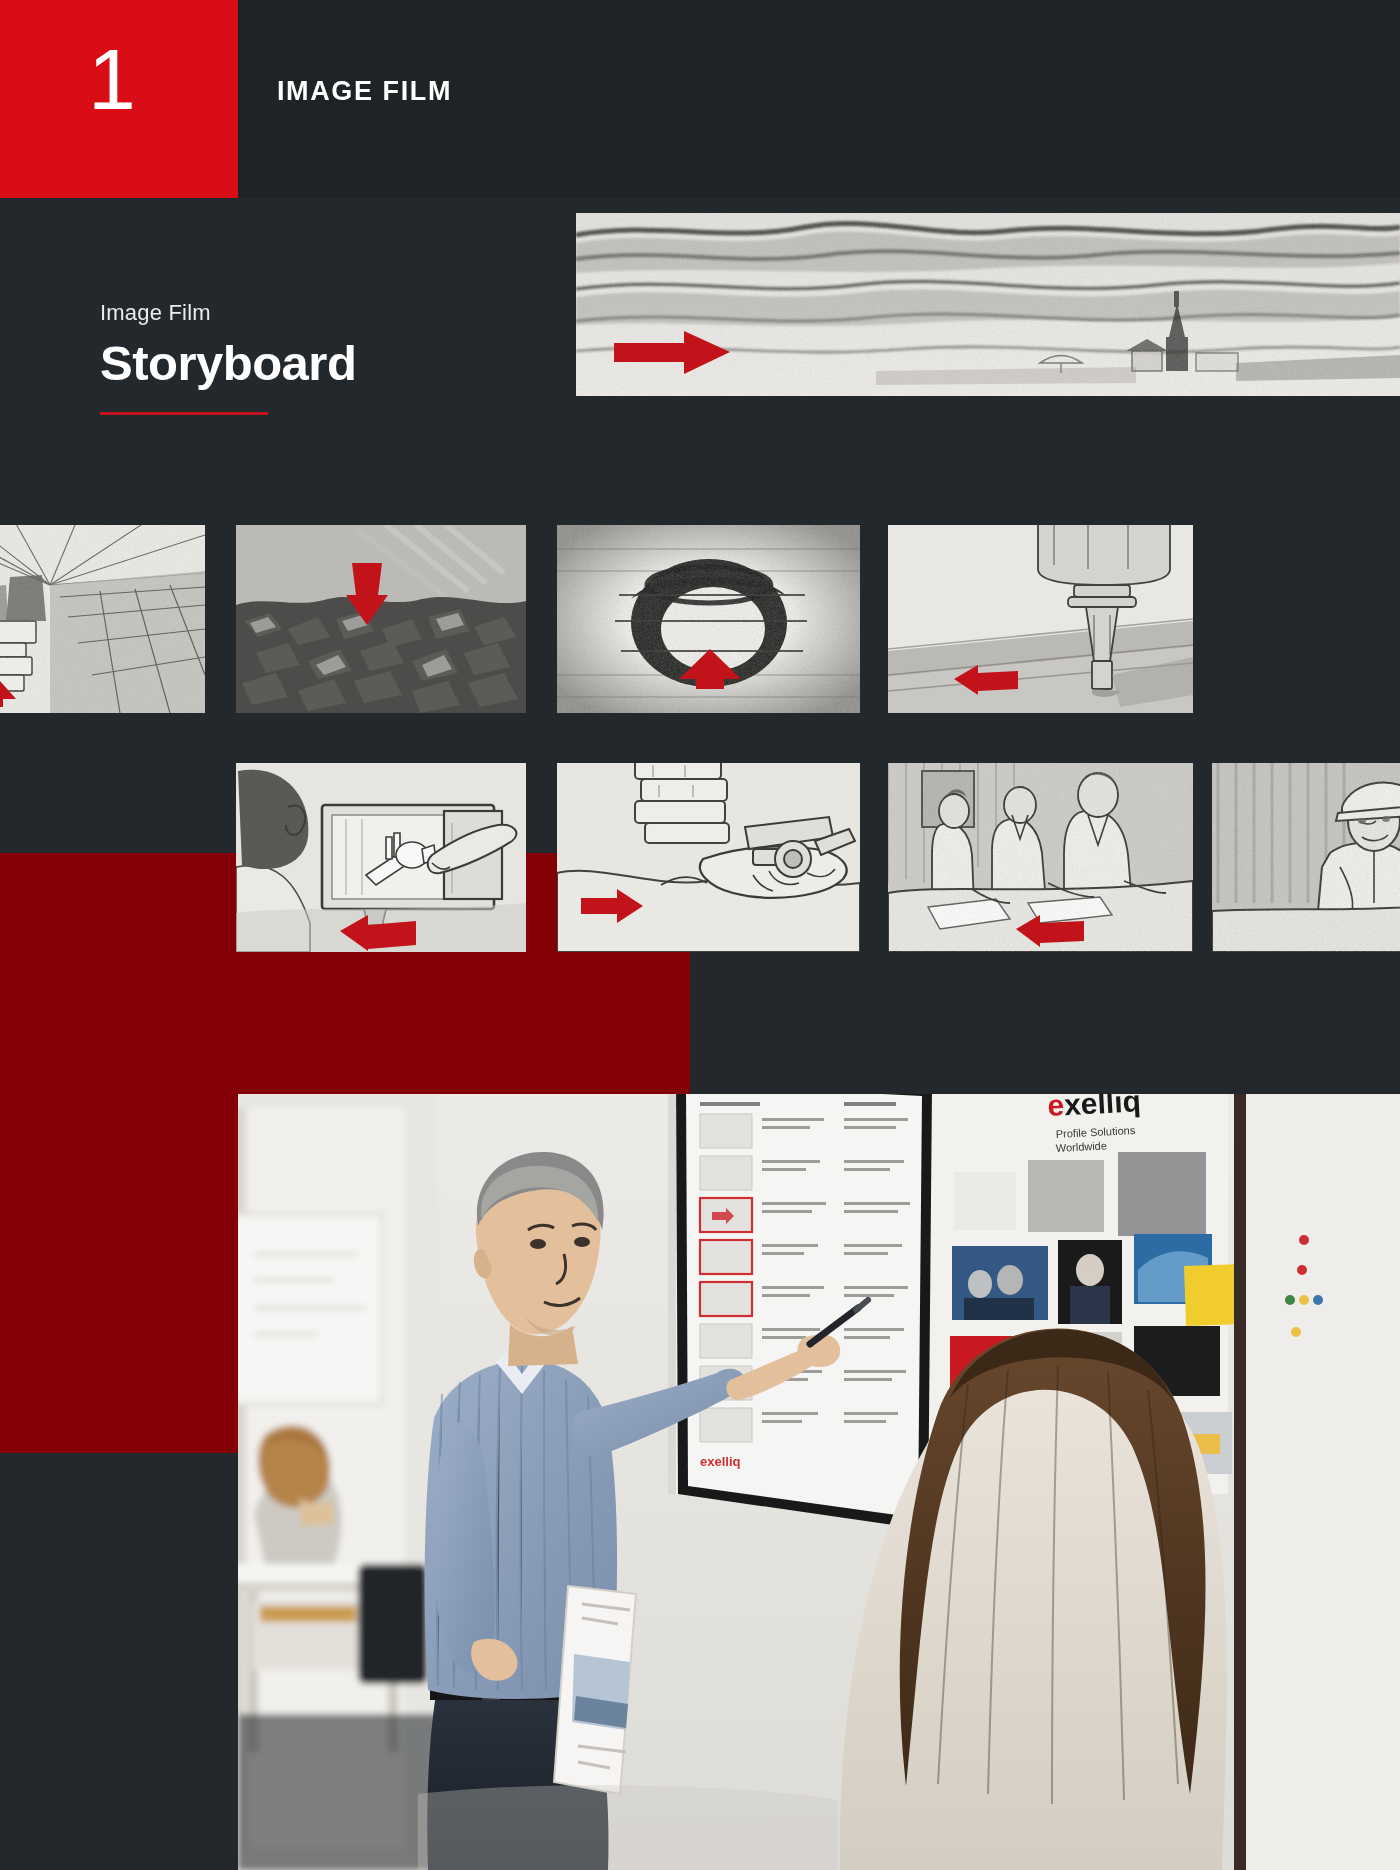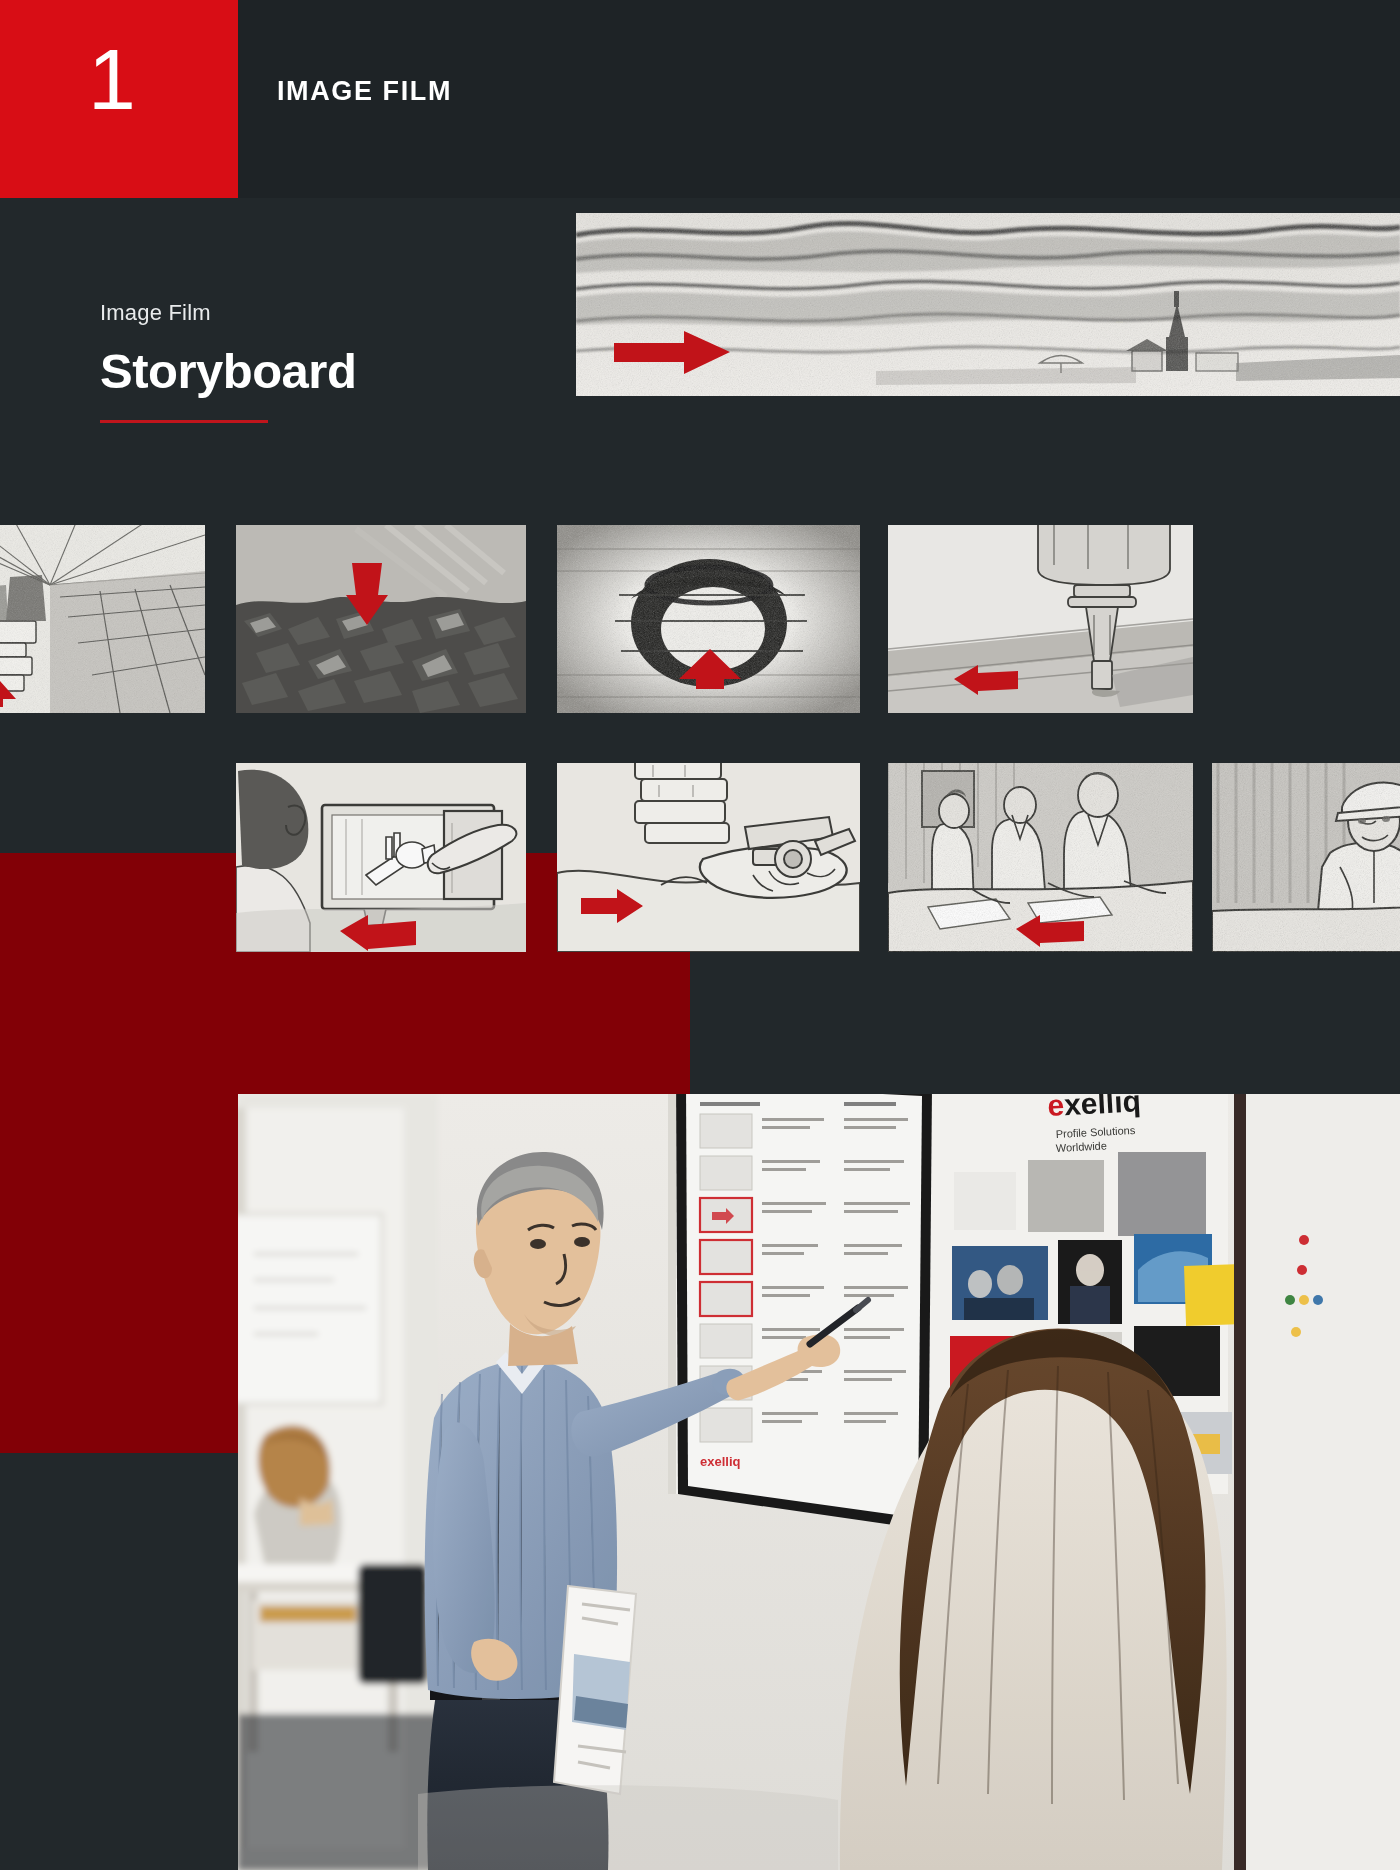--- a/index.html
+++ b/index.html
@@ -26,21 +26,21 @@
   .header-title{
     position:absolute; left:277px; top:76px;
     font-size:27px; font-weight:700; letter-spacing:1.6px; color:#ffffff;
   }
   
   .title-area{ position:absolute; left:100px; top:300px; width:430px; }
   .eyebrow{
     font-size:22px; font-weight:400; color:#e9ebec; letter-spacing:.2px;
   }
   .big-title{
-    margin-top:20px;
+    margin-top:12px;
     font-size:49px; font-weight:700; color:#ffffff; letter-spacing:-.5px;
     line-height:1.06;
   }
   .title-rule{
     margin-top:22px; width:168px; height:3px; background:#c0151c;
   }
   
   .frame{ position:absolute; overflow:hidden; background:#e9e7e2; }
   .sketch{ position:absolute; inset:0; }
   .arrow{ position:absolute; }

